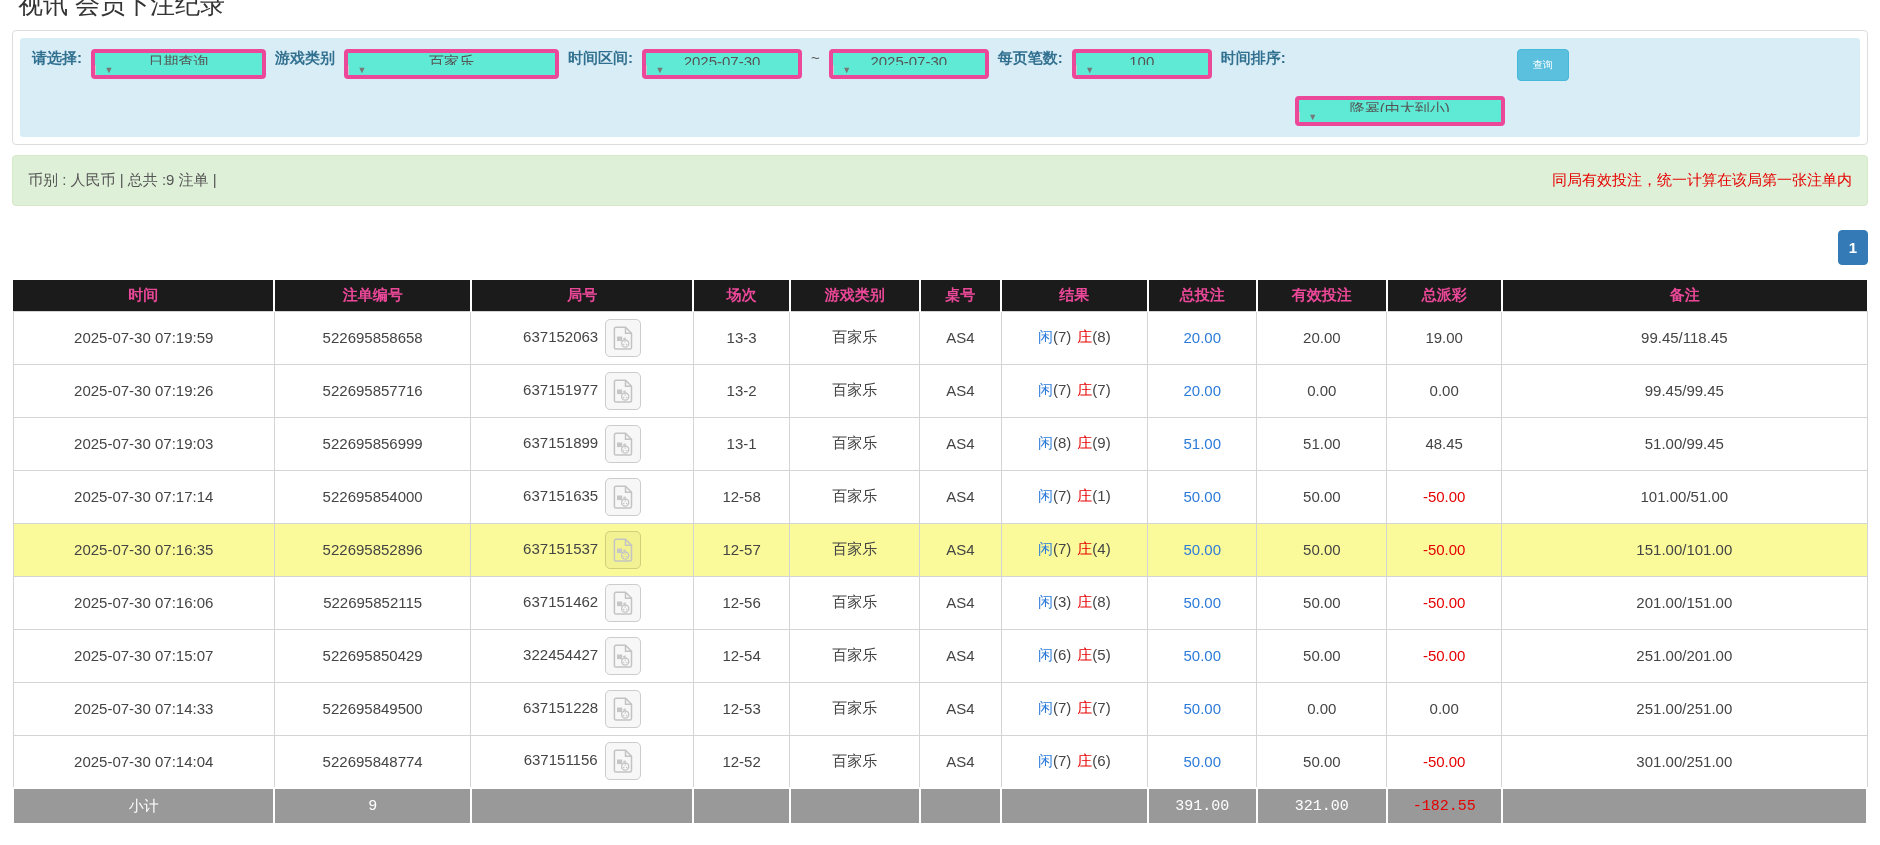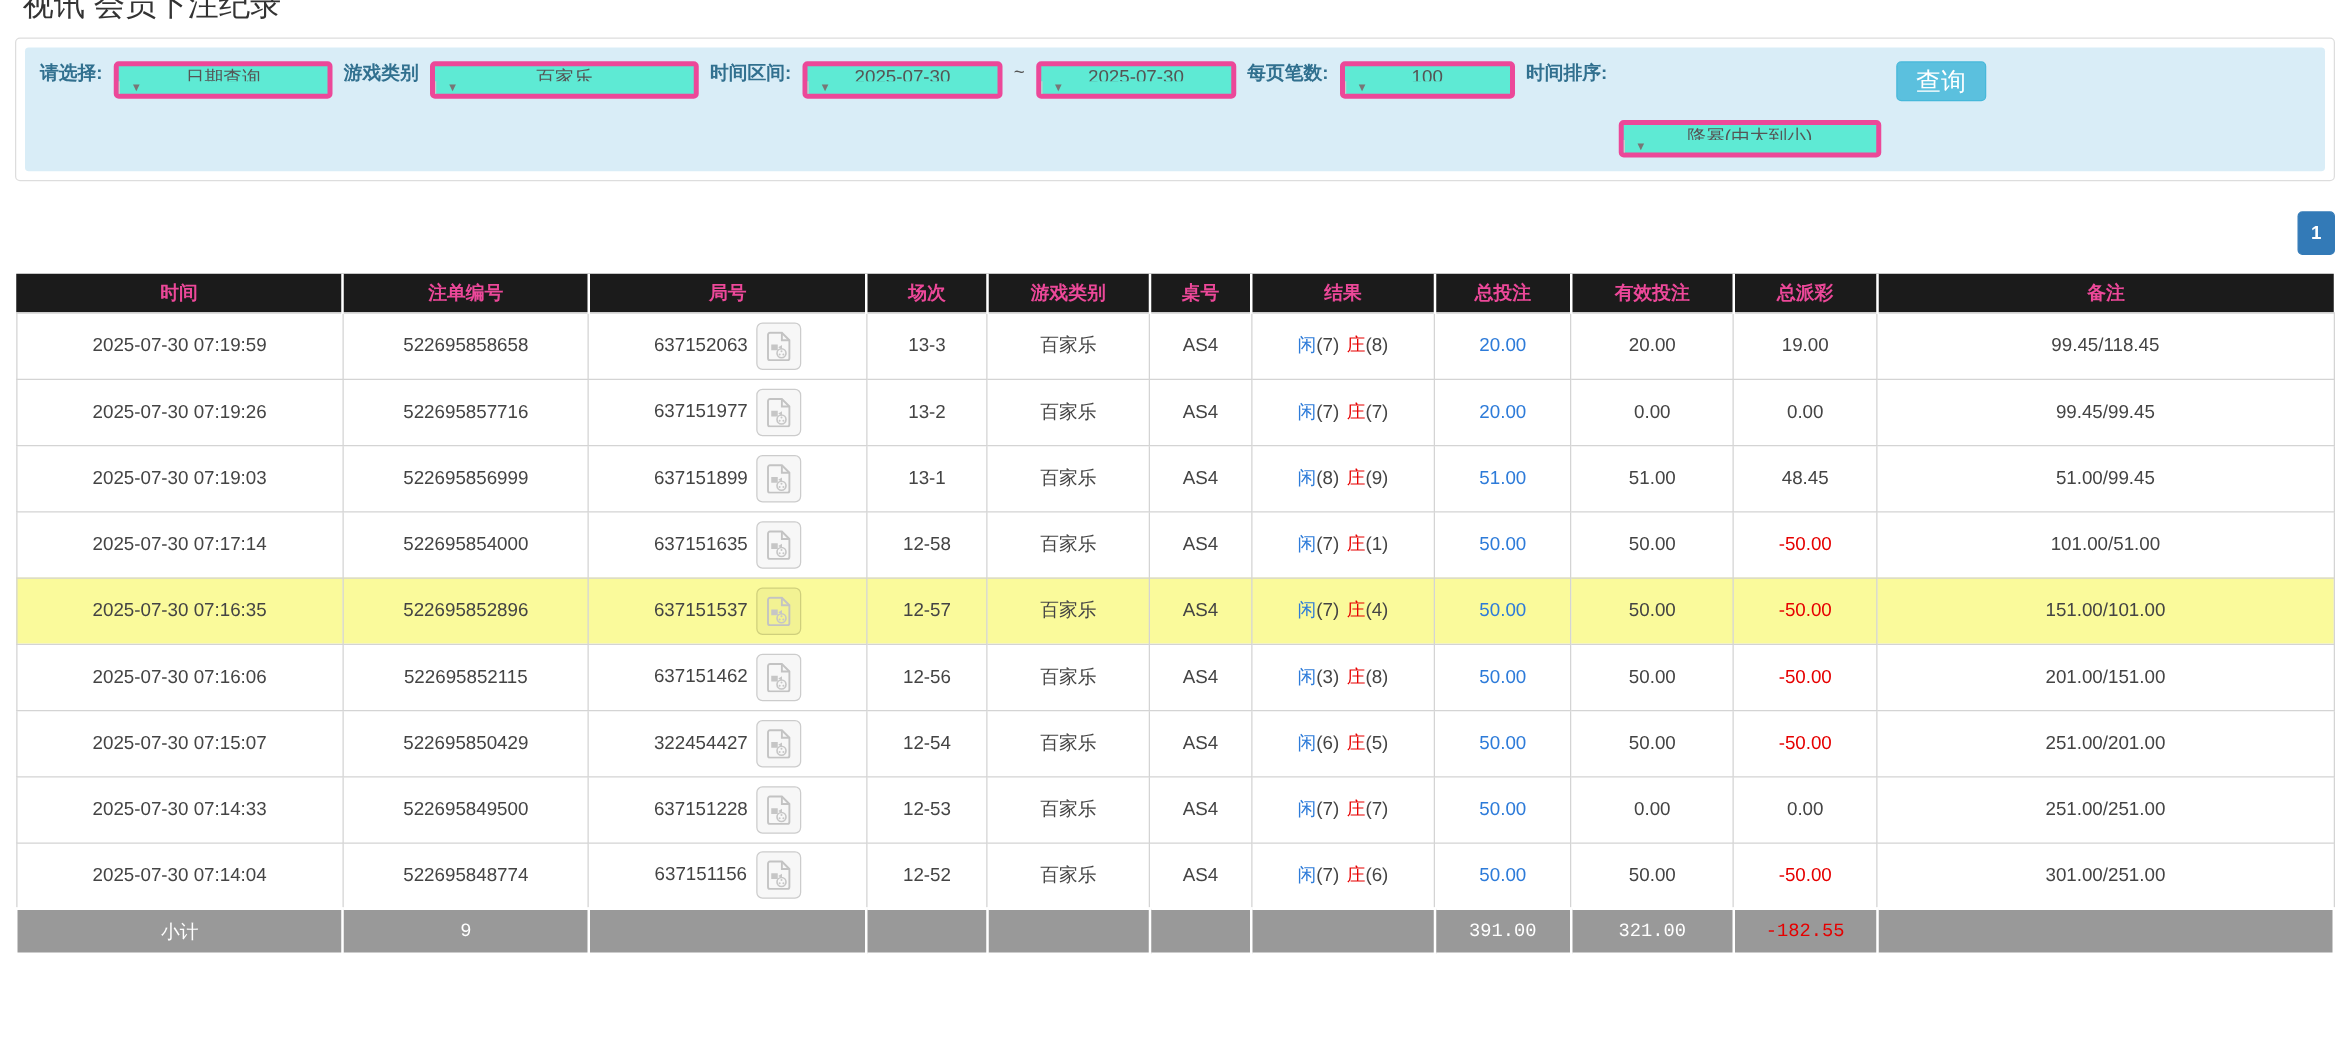--- a/index.html
+++ b/index.html
@@ -16,21 +16,21 @@
 
   
   .filter-panel { margin-top:12px; border:1px solid #ddd; border-radius:4px; background:#fff; padding:7px; }
   .filter-bar { background:var(--filter-bar-bg,#d9edf7); border-radius:3px; padding:11px 12px; display:flex; align-items:flex-start; gap:9px; }
   .flabel { color:#31708f; font-weight:bold; white-space:nowrap; }
   .select { background:#5eead4; border:4px solid #ec4899; border-radius:4px; height:30px; display:flex; align-items:center; color:#555; cursor:pointer;flex-direction:column; }
   .select .sel-text { padding:0 10px; flex:1; white-space:nowrap; overflow:hidden; text-align:left; }
   .select .caret-box { width:27px; align-self:stretch; border-left:1px solid #ccc; display:flex; align-items:center; justify-content:center; color:#777; font-size:9px; }
   .w-query { width:175px; } .w-game { width:215px; } .w-date { width:160px; } .w-per { width:140px; } .w-sort { width:210px;margin-top:47px; }
   .tilde { color:#555; }
-  .btn-query { background:var(--query-button-bg,#5bc0de); color:#fff; border:1px solid #46b8da; border-radius:4px; height:32px; padding:0 15px; font-size:20px; margin-left:3px; cursor:pointer; font-family:Liberation Serif, serif; }
+  .btn-query { background:var(--query-button-bg,#5bc0de); color:#fff; border:1px solid #46b8da; border-radius:4px; height:32px; padding:0 15px; font-size:10px; margin-left:3px; cursor:pointer; font-family:Liberation Serif, serif; }
 
   
   .summary-bar { margin-top:10px; background:var(--summary-bar-bg,#dff0d8); border:1px solid #d6e9c6; border-radius:4px; height:51px; display:flex; align-items:center; justify-content:space-between; padding:0 15px; }
   .summary-left { color:#555; }
   .summary-right { color:var(--notice-red,#e60000); }
 
   
   .pagination-row { display:flex; justify-content:flex-end; margin:24px 0 15px; }
   .page-btn { background:var(--pagination-bg,#337ab7); border:1px solid #337ab7; color:#fff; min-width:30px; height:35px; border-radius:4px; display:flex; align-items:center; justify-content:center; font-weight:bold; cursor:pointer; }
 
@@ -95,20 +95,24 @@
       <span class="flabel">时间排序:</span>
       <div class="select w-sort">
         <span class="sel-text">降幂(由大到小)</span>
         <span class="caret-box">▼</span>
       </div>
 
       <button class="btn-query">查询</button>
     </div>
   </div>
 
+  <div class="summary-bar">
+    <span class="summary-left">币别 : 人民币 | 总共 :9 注单 |</span>
+    <span class="summary-right">同局有效投注，统一计算在该局第一张注单内</span>
+  </div>
 
   <div class="pagination-row">
     <div class="page-btn">1</div>
   </div>
 
   <table>
     <colgroup>
       <col class="c0">
         <col class="c1">
         <col class="c2">

